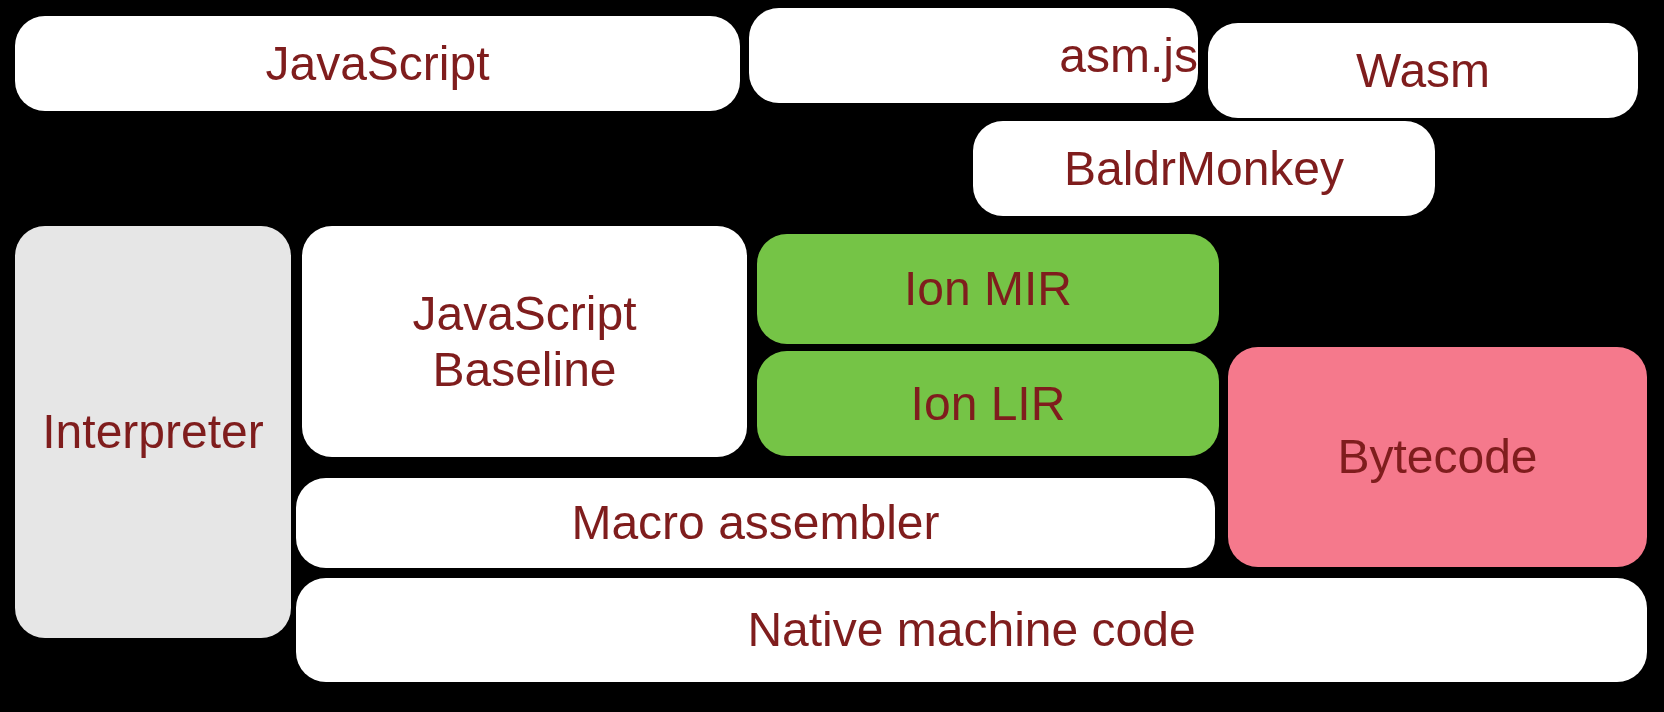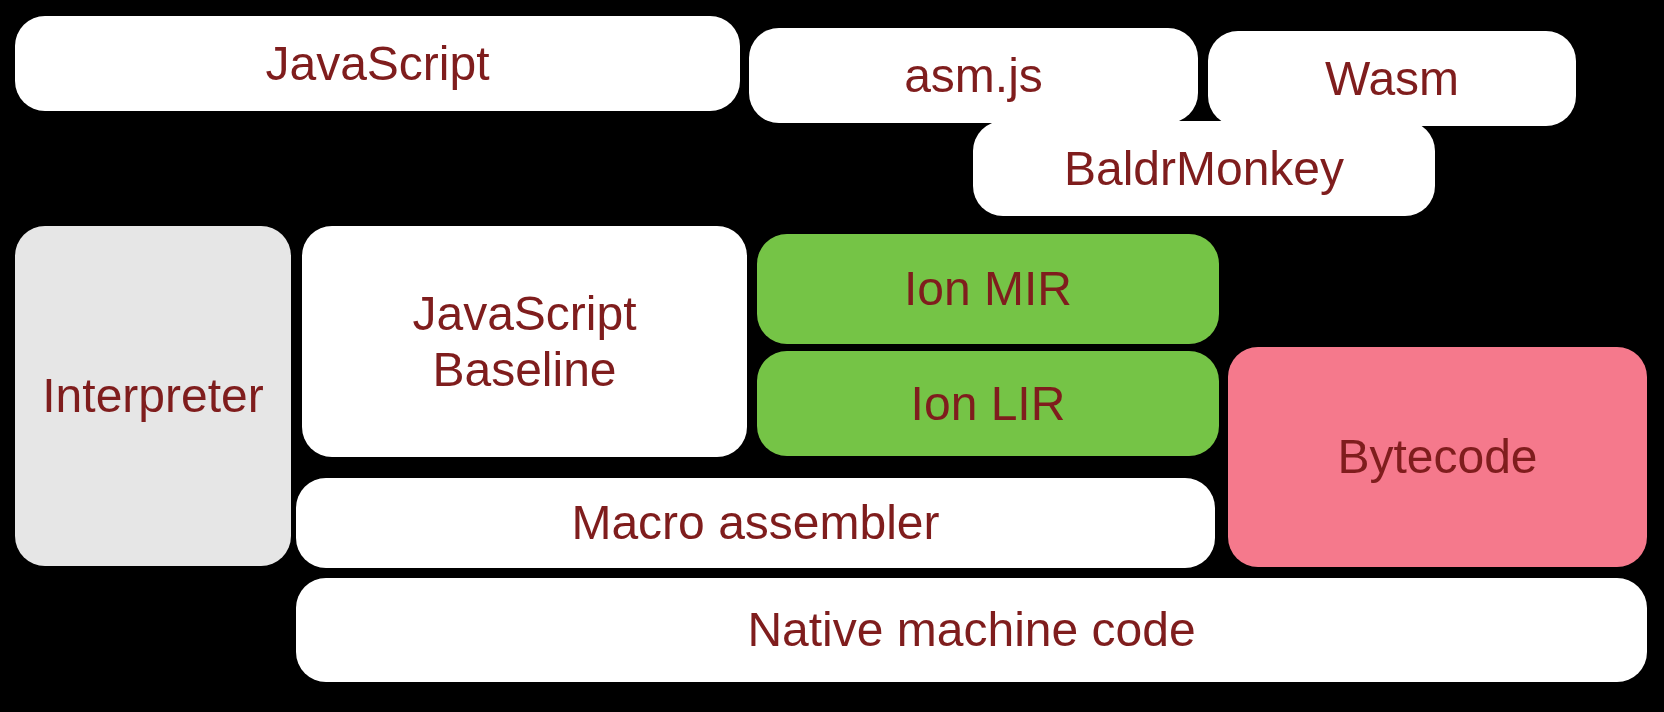--- a/index.html
+++ b/index.html
@@ -24,25 +24,25 @@
     justify-content: center;
     color: #7f1d1d;
     font-size: 48px;
     line-height: 1.15;
     text-align: center;
     white-space: nowrap;
     box-sizing: border-box;
   }
   
   .n-javascript   { left: 15px;   top: 16px;  width: 725px;  height: 95px; }
-  .n-asmjs        { left: 749px;  top: 28px;  width: 449px;  height: 95px; }
-  .n-wasm         { left: 1208px; top: 31px;  width: 368px;  height: 95px; }
+  .n-asmjs        { left: 749px;  top: 8px;  width: 449px;  height: 95px; align-items: flex-end; }
+  .n-wasm         { left: 1208px; top: 23px;  width: 430px;  height: 95px; }
   .n-bytecode     { left: 15px;   top: 121px; width: 948px;  height: 95px; }
   .n-baldrmonkey  { left: 973px;  top: 121px; width: 462px;  height: 95px; }
-  .n-interpreter  { left: 15px;   top: 226px; width: 276px;  height: 340px; }
+  .n-interpreter  { left: 15px;   top: 226px; width: 276px;  height: 412px; }
   .n-baseline     { left: 302px;  top: 226px; width: 445px;  height: 231px; }
   .n-ionmir       { left: 757px;  top: 234px; width: 462px;  height: 110px; }
   .n-ionlir       { left: 757px;  top: 351px; width: 462px;  height: 105px; }
   .n-cranelift    { left: 1228px; top: 347px; width: 419px;  height: 220px; }
   .n-macroasm     { left: 296px;  top: 478px; width: 919px;  height: 90px; }
   .n-nativecode   { left: 296px;  top: 578px; width: 1351px; height: 104px; }
 </style>
 </head>
 <body>
 

